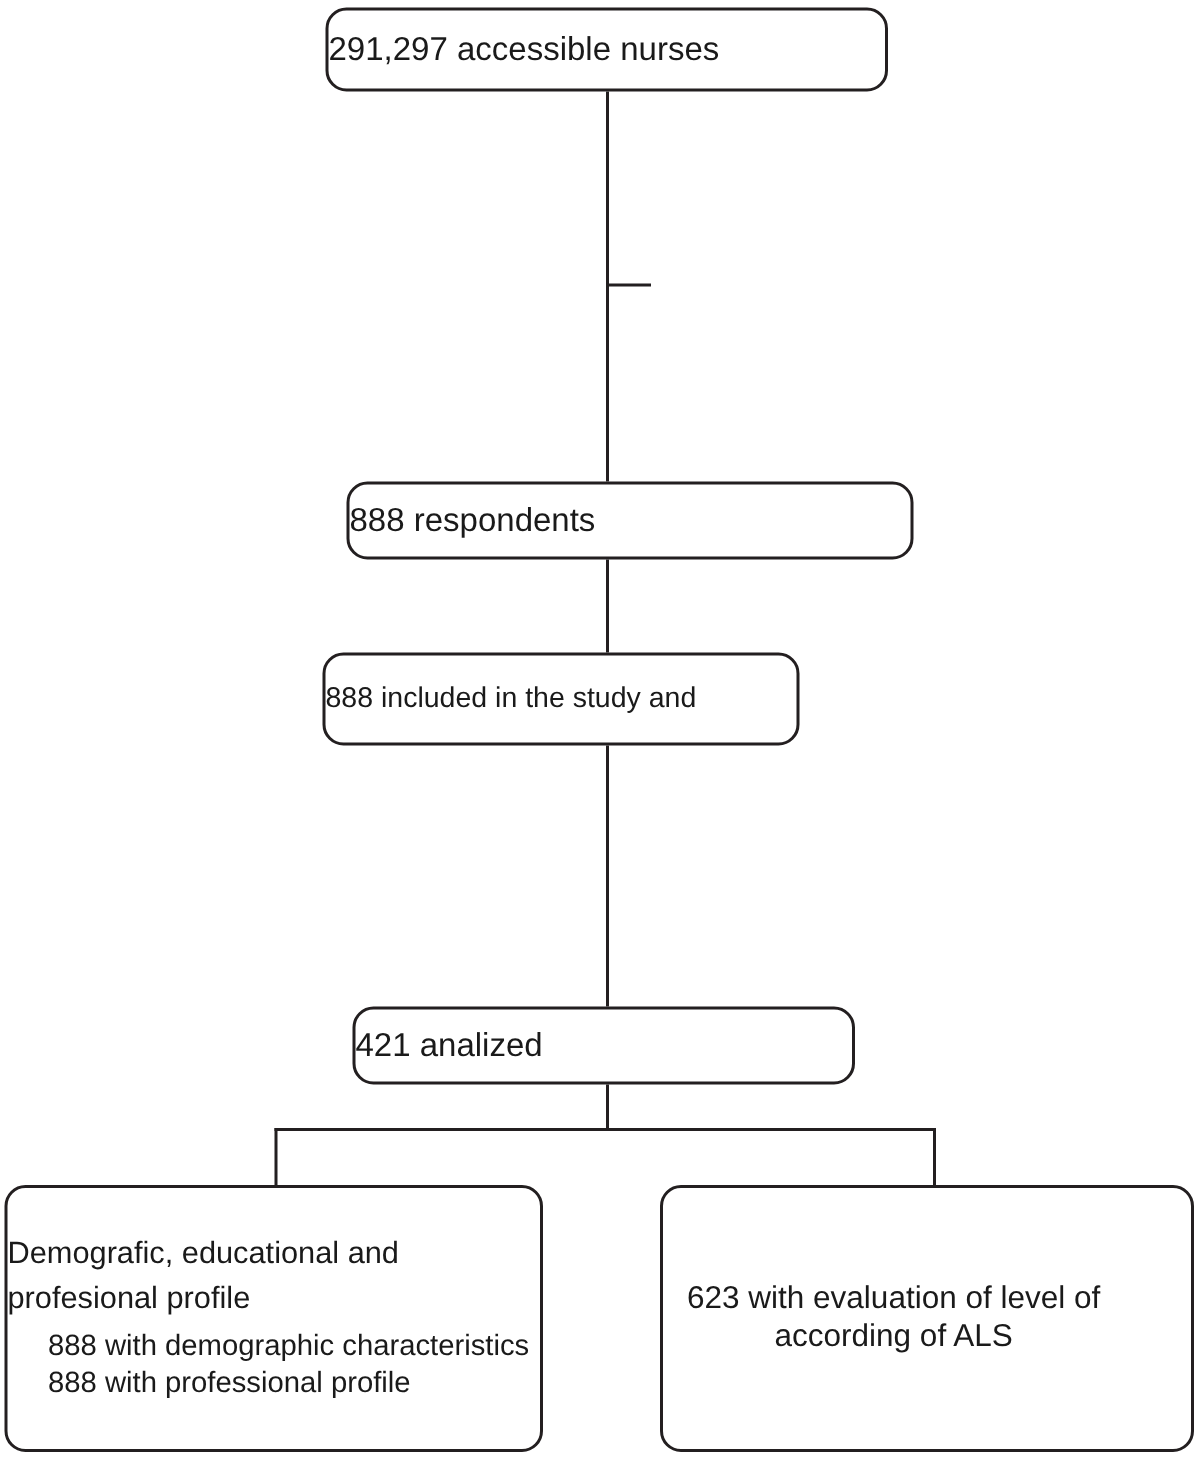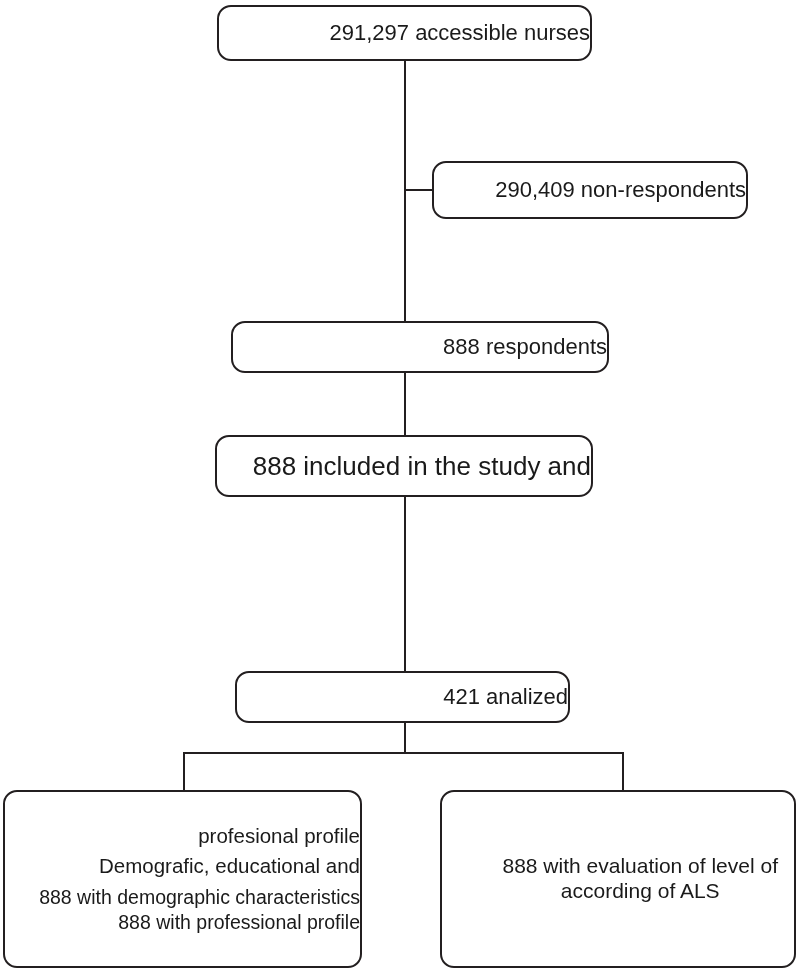--- a/index.html
+++ b/index.html
@@ -17,35 +17,35 @@
     overflow: hidden;
   }
   .node {
     position: absolute;
     box-sizing: border-box;
     background: #ffffff;
     border: 2px solid #231f20;
     border-radius: 14px;
     display: flex;
     flex-direction: column;
-    align-items: flex-end;
+    align-items: flex-start;
     justify-content: center;
     text-align: center;
     line-height: 1.18;
     z-index: 2;
   }
   .node .line {
     display: block;
     white-space: nowrap;
   }
   
   #node-accessible    { left: 217px; top: 5px;   width: 375px; height: 56px;  font-size: 22px; }
   #node-nonrespond    { left: 432px; top: 161px; width: 316px; height: 58px;  font-size: 22px; }
   #node-respondents   { left: 231px; top: 321px; width: 378px; height: 52px;  font-size: 22px; }
-  #node-included      { left: 215px; top: 435px; width: 378px; height: 62px;  font-size: 26px; }
+  #node-included      { left: 215px; top: 435px; width: 318px; height: 62px;  font-size: 19px; }
   #node-analized      { left: 235px; top: 671px; width: 335px; height: 52px;  font-size: 22px; }
   #node-profile       { left: 3px;   top: 790px; width: 359px; height: 178px; font-size: 19.5px; }
   #node-knowledge     { left: 440px; top: 790px; width: 356px; height: 178px; font-size: 21px; }
 
   #node-profile .heading { font-size: 20.5px; margin-bottom: 6px; }
   #node-profile .detail  { margin-top: 2px; margin-left: 27px; }
   #node-knowledge .body  { padding: 0 16px; }
 
   
   .conn {
@@ -76,43 +76,40 @@
   <div class="conn conn-v" id="conn-incl-anal"></div>
   <div class="conn conn-v" id="conn-anal-down"></div>
   <div class="conn conn-h" id="conn-split-h"></div>
   <div class="conn conn-v" id="conn-split-left"></div>
   <div class="conn conn-v" id="conn-split-right"></div>
 
   <div class="node" id="node-accessible">
     <span class="line">291,297 accessible nurses</span>
   </div>
 
-  <div class="node" id="node-nonrespond">
-    <span class="line">290,409 non-respondents</span>
-  </div>
 
   <div class="node" id="node-respondents">
     <span class="line">888 respondents</span>
   </div>
 
   <div class="node" id="node-included">
     <span class="line">888 included in the study and</span>
   </div>
 
   <div class="node" id="node-analized">
     <span class="line">421 analized</span>
   </div>
 
   <div class="node" id="node-profile">
+    <span class="line heading">Demografic, educational and</span>
     <span class="line heading">profesional profile</span>
-    <span class="line heading">Demografic, educational and</span>
     <span class="line detail">888 with demographic characteristics</span>
     <span class="line detail">888 with professional profile</span>
   </div>
 
   <div class="node" id="node-knowledge">
     <div class="body">
-      <span class="line">888 with evaluation of level of</span>
+      <span class="line">623 with evaluation of level of</span>
       <span class="line">according of ALS</span>
     </div>
   </div>
 
 </div>
 
 </body></html>

